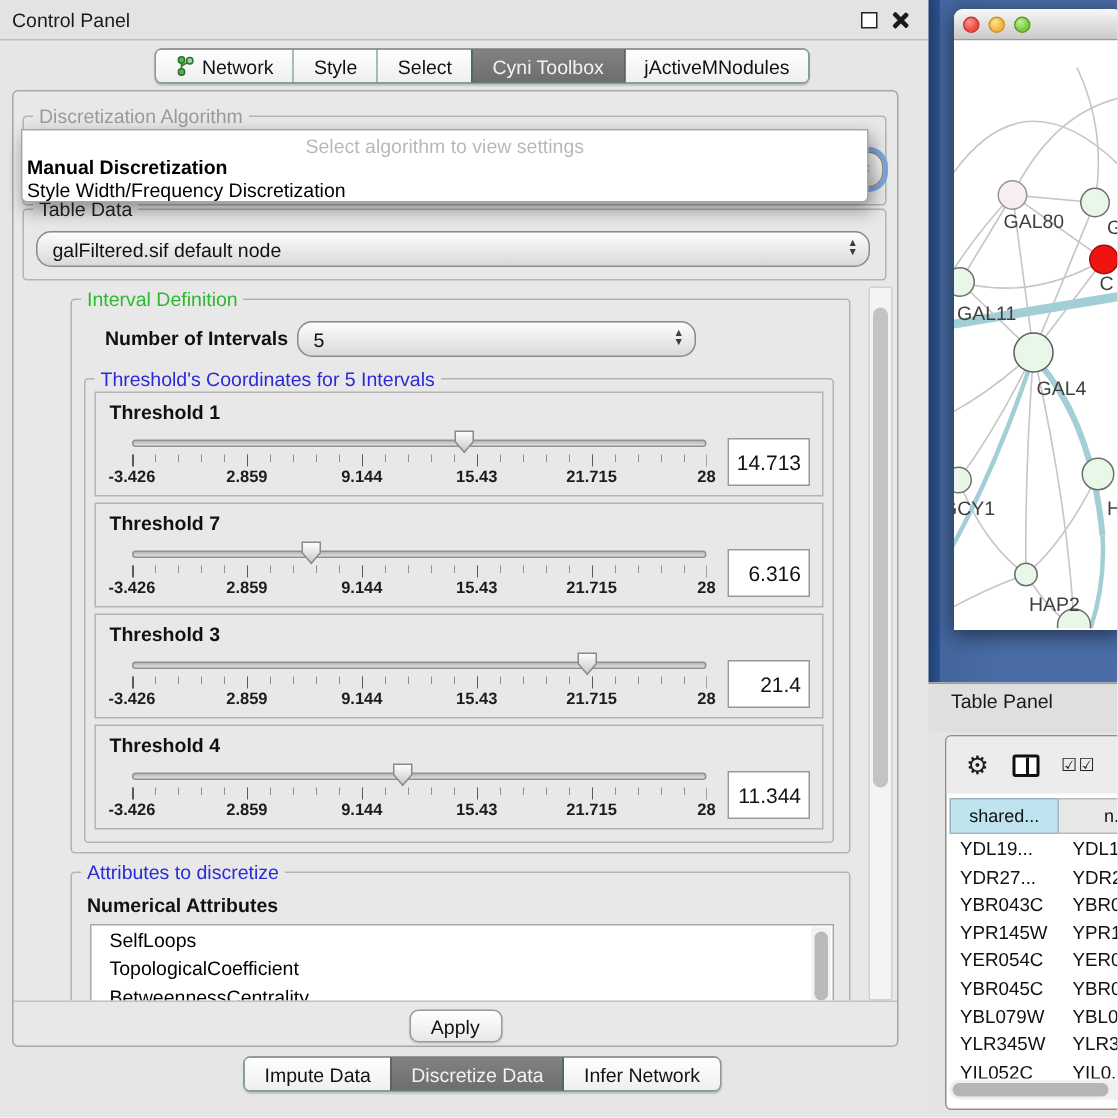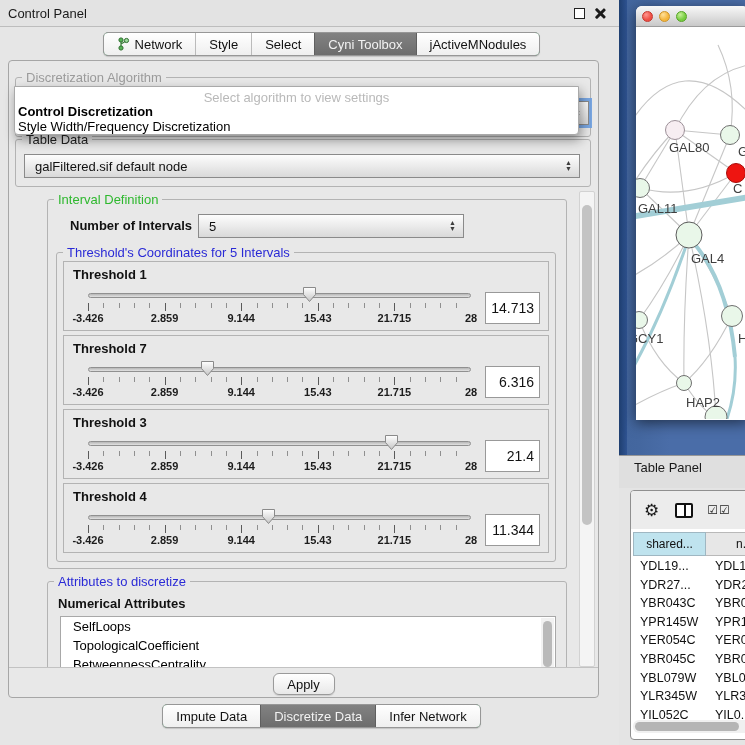--- a/index.html
+++ b/index.html
@@ -32,21 +32,21 @@
              border:1px solid #a6a6a6; border-radius:4px; background:#e8e8e8; }
 
   
   .group { position:absolute; border:1px solid #b3b3b3; border-radius:3px; }
   .group-title { position:absolute; top:-8px; left:6px; background:#e8e8e8; padding:0 4px; font-size:13px; white-space:nowrap; }
   .gt-gray { color:#9b9b9b; }
   .gt-green { color:#2eb82e; }
   .gt-blue { color:#2a2ad6; }
 
   
-  .combo { position:absolute; height:24px; border:1px solid #8a8a8a; border-radius:0;
+  .combo { position:absolute; height:24px; border:1px solid #8a8a8a; border-radius:10px;
            background:linear-gradient(#fdfdfd,#d9d9d9); display:flex; align-items:center;
            padding-left:10px; font-size:13px; color:#111; }
   .stepper { margin-left:auto; margin-right:7px; display:flex; flex-direction:column; line-height:6px;
              font-size:7px; color:#3c3c3c; }
   .combo-focus { box-shadow:0 0 0 3px rgba(110,160,225,.9); }
 
   
   .algo-popup { position:absolute; left:5px; top:25px; width:565px; height:49px; background:#fff;
                 border:1px solid #a9a9a9; border-radius:0 0 4px 4px; box-shadow:2px 5px 12px rgba(0,0,0,.4); z-index:20; }
   .algo-placeholder { text-align:center; color:#b9b9b9; font-size:13px; padding-top:3px; }
@@ -174,21 +174,21 @@
       </div>
       <div class="combo combo-focus" style="left:14px; top:40px; width:566px; z-index:1;">
         <span class="stepper">
             <span>▲</span>
             <span>▼</span>
           </span>
       </div>
 
       <div class="algo-popup">
         <div class="algo-placeholder">Select algorithm to view settings</div>
-        <div class="algo-opt bold">Control Discretization</div>
+        <div class="algo-opt bold">Manual Discretization</div>
         <div class="algo-opt">Style Width/Frequency Discretization</div>
       </div>
 
       <div class="group" style="left:6px; top:78px; width:576px; height:48px;">
         <span class="group-title" style="color:#222;">Table Data</span>
         <div class="combo" style="left:8px; top:14px; width:556px;">
           <span>galFiltered.sif default node</span>
           <span class="stepper">
               <span>▲</span>
               <span>▼</span>

